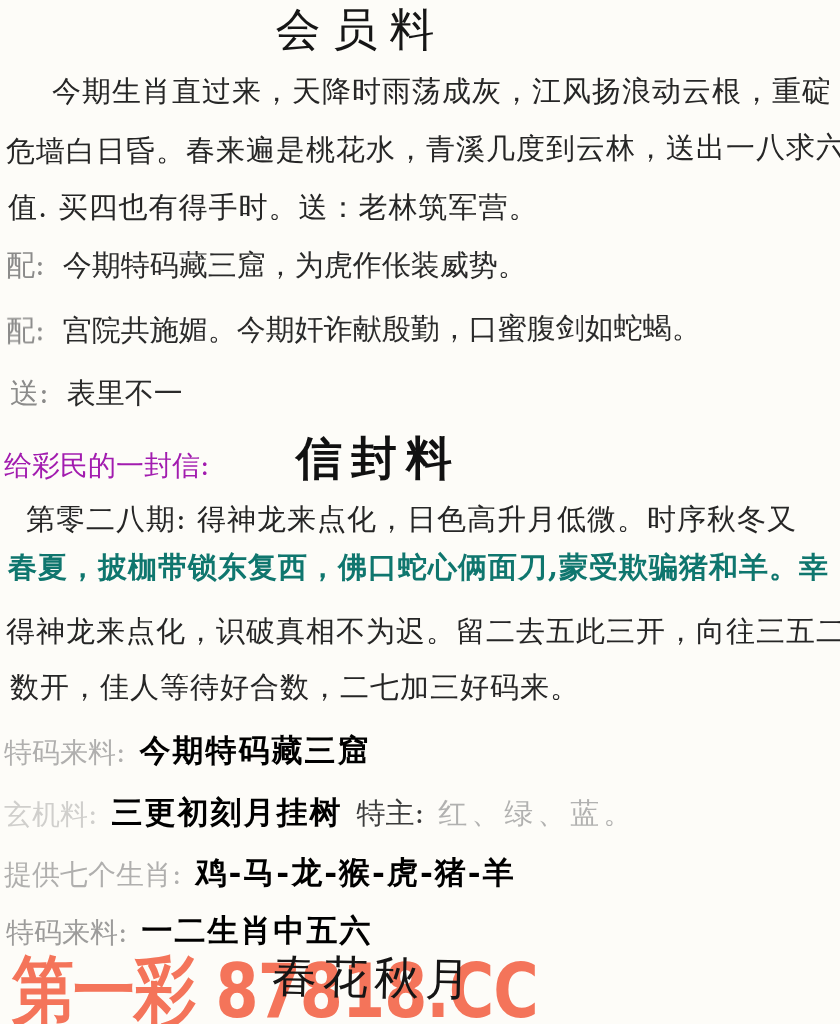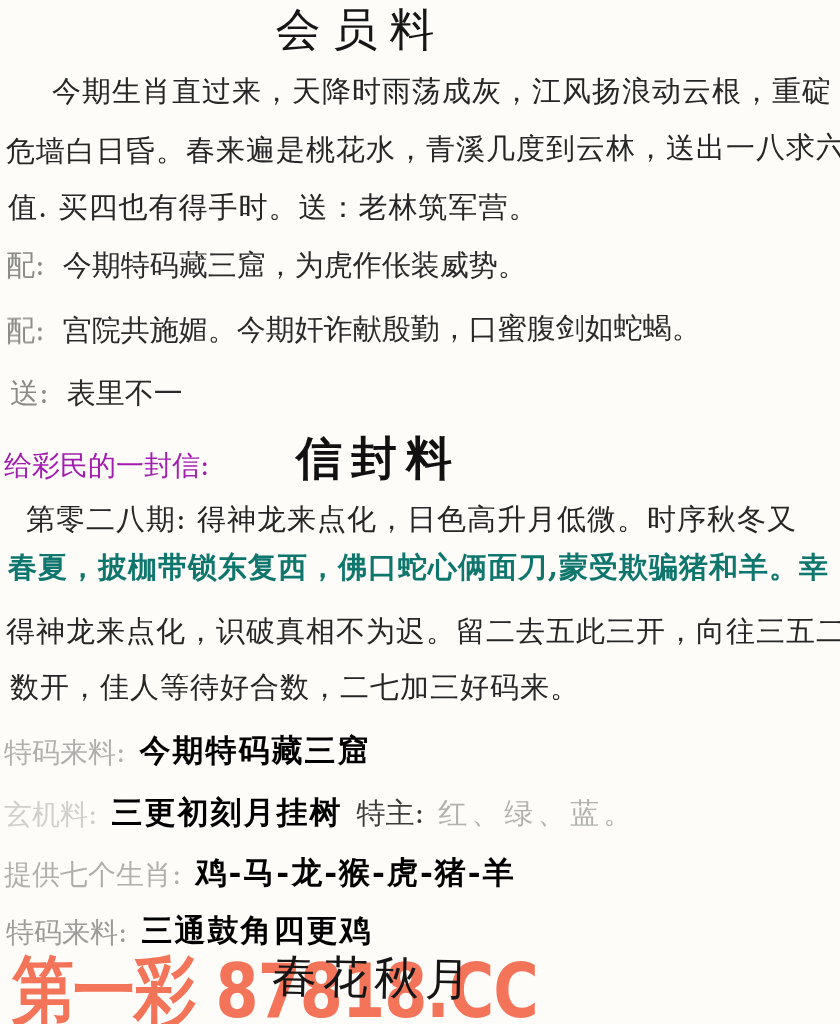--- a/index.html
+++ b/index.html
@@ -109,21 +109,21 @@
     <span class="t-note">红、绿、蓝。</span>
   </div>
 
   <div class="abs tip tip-2">
     <span class="t-lbl fade-mid">提供七个生肖:</span>
     <span class="t-content">鸡-马-龙-猴-虎-猪-羊</span>
   </div>
 
   <div class="abs tip tip-3">
     <span class="t-lbl fade-soft">特码来料:</span>
-    <span class="t-content">三通鼓角四更鸡</span>
+    <span class="t-content">一二生肖中五六</span>
   </div>
 
   <div class="abs watermark">
     <span>第一彩</span>
     <span> </span>
     <span>87818.CC</span>
   </div>
 
   <div class="abs overlay-script">春花秋月</div>
 

